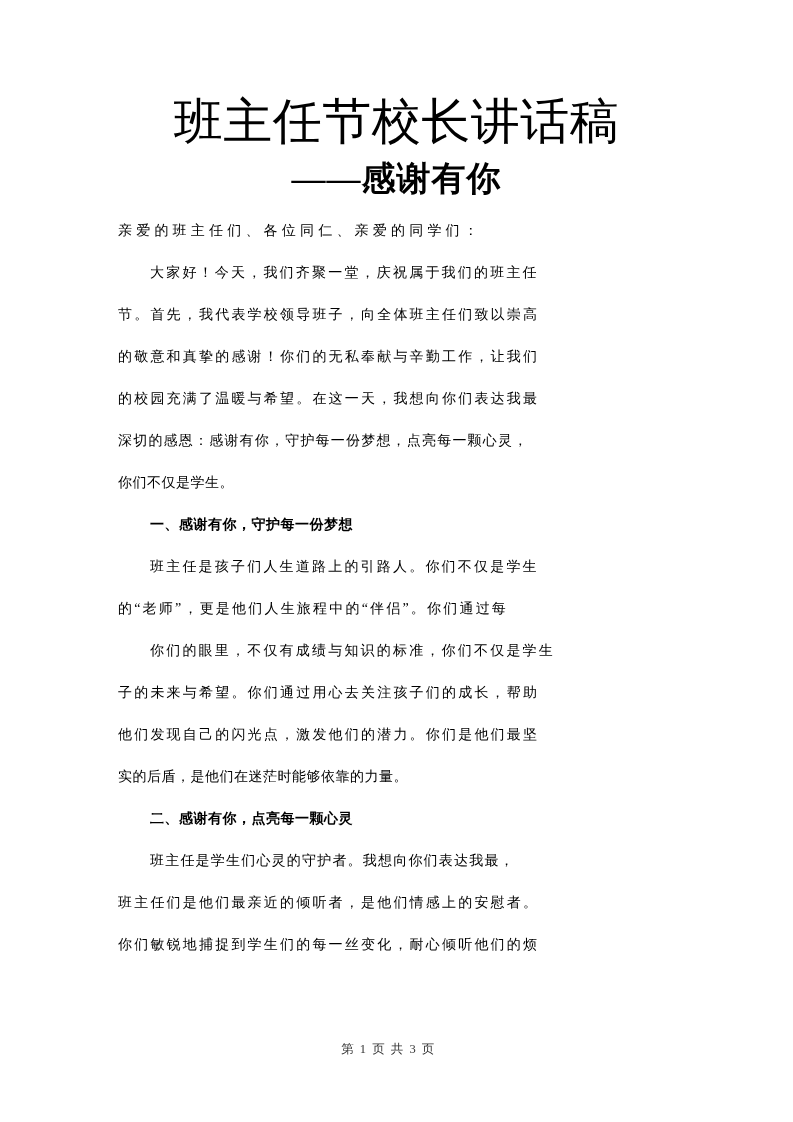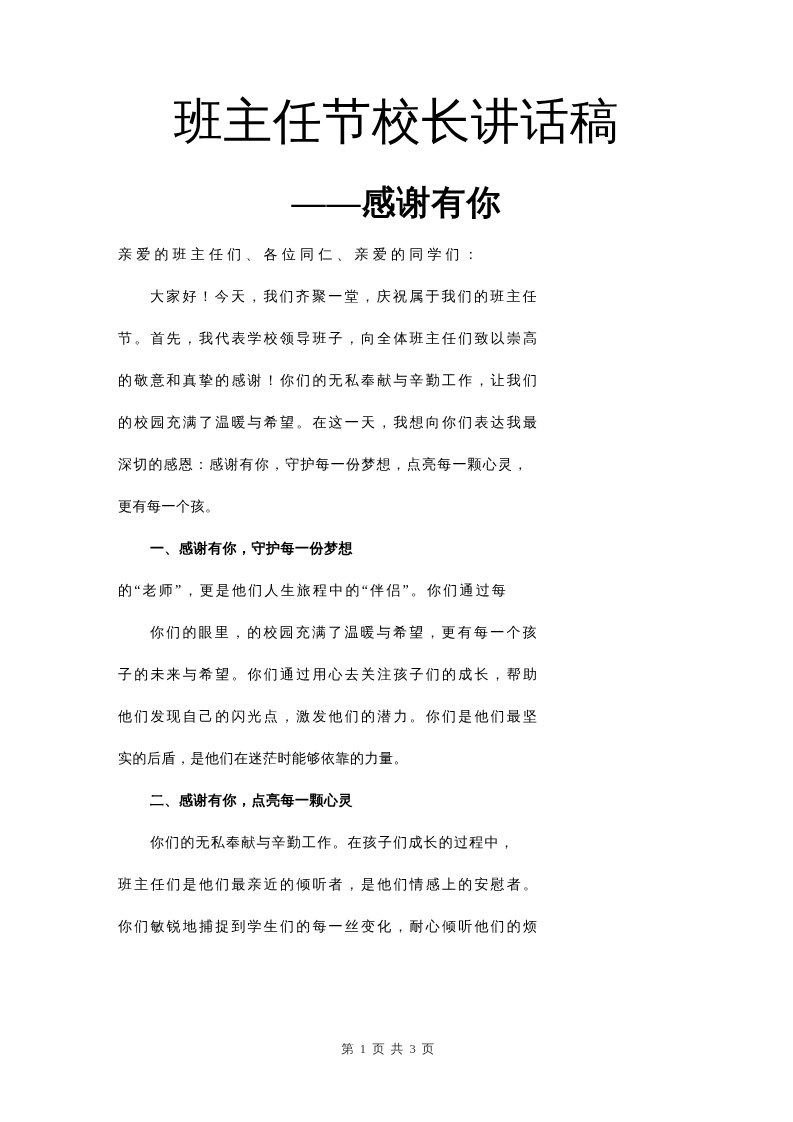--- a/index.html
+++ b/index.html
@@ -16,21 +16,21 @@
   }
   .doc-title {
     text-align: center;
     font-size: 49px;
     line-height: 60px;
     font-weight: 400;
     letter-spacing: 0.5px;
     white-space: nowrap;
   }
   .doc-subtitle {
-    margin-top: 28px;
+    margin-top: 4px;
     text-align: center;
     font-size: 34px;
     line-height: 46px;
     font-weight: 700;
     letter-spacing: 1px;
     white-space: nowrap;
   }
   .doc-body {
     margin-top: 8px;
     font-size: 14px;
@@ -74,34 +74,35 @@
 
   <div class="doc-body">
 
     <div class="line salutation">亲爱的班主任们、各位同仁、亲爱的同学们：</div>
 
     <div class="line indent">大家好！今天，我们齐聚一堂，庆祝属于我们的班主任</div>
     <div class="line">节。首先，我代表学校领导班子，向全体班主任们致以崇高</div>
     <div class="line">的敬意和真挚的感谢！你们的无私奉献与辛勤工作，让我们</div>
     <div class="line">的校园充满了温暖与希望。在这一天，我想向你们表达我最</div>
     <div class="line tight">深切的感恩：感谢有你，守护每一份梦想，点亮每一颗心灵，</div>
-    <div class="line natural">更有每一个孩。</div>
+    <div class="line natural">你们不仅是学生。</div>
 
     <div class="line heading">一、感谢有你，守护每一份梦想</div>
 
+    <div class="line indent">班主任是孩子们人生道路上的引路人。你们不仅是学生</div>
     <div class="line">的“老师”，更是他们人生旅程中的“伴侣”。你们通过每</div>
 
-    <div class="line indent">你们的眼里，的校园充满了温暖与希望，更有每一个孩</div>
+    <div class="line indent">你们的眼里，不仅有成绩与知识的标准，你们不仅是学生</div>
     <div class="line">子的未来与希望。你们通过用心去关注孩子们的成长，帮助</div>
     <div class="line">他们发现自己的闪光点，激发他们的潜力。你们是他们最坚</div>
     <div class="line natural">实的后盾，是他们在迷茫时能够依靠的力量。</div>
 
     <div class="line heading">二、感谢有你，点亮每一颗心灵</div>
 
-    <div class="line indent tight">你们的无私奉献与辛勤工作。在孩子们成长的过程中，</div>
+    <div class="line indent tight">班主任是学生们心灵的守护者。我想向你们表达我最，</div>
     <div class="line">班主任们是他们最亲近的倾听者，是他们情感上的安慰者。</div>
     <div class="line">你们敏锐地捕捉到学生们的每一丝变化，耐心倾听他们的烦</div>
 
   </div>
 
   <div class="doc-footer">第 1 页 共 3 页</div>
 
 </div>
 
 </body></html>

